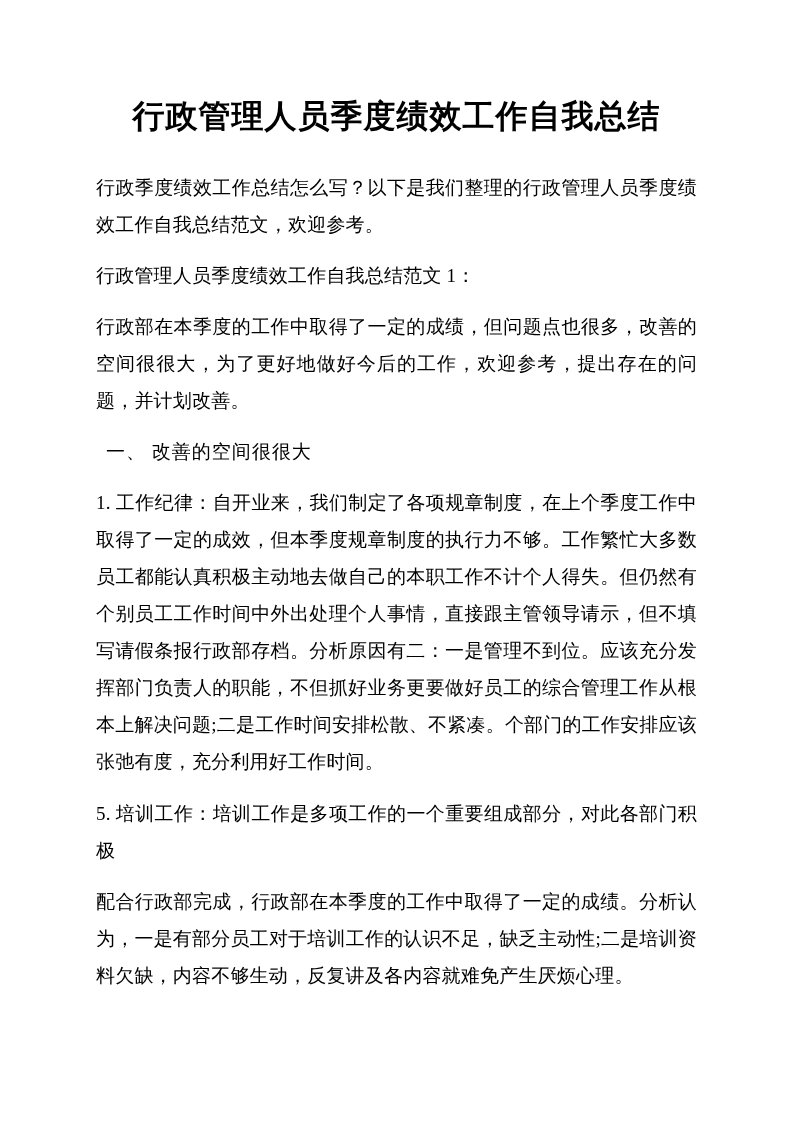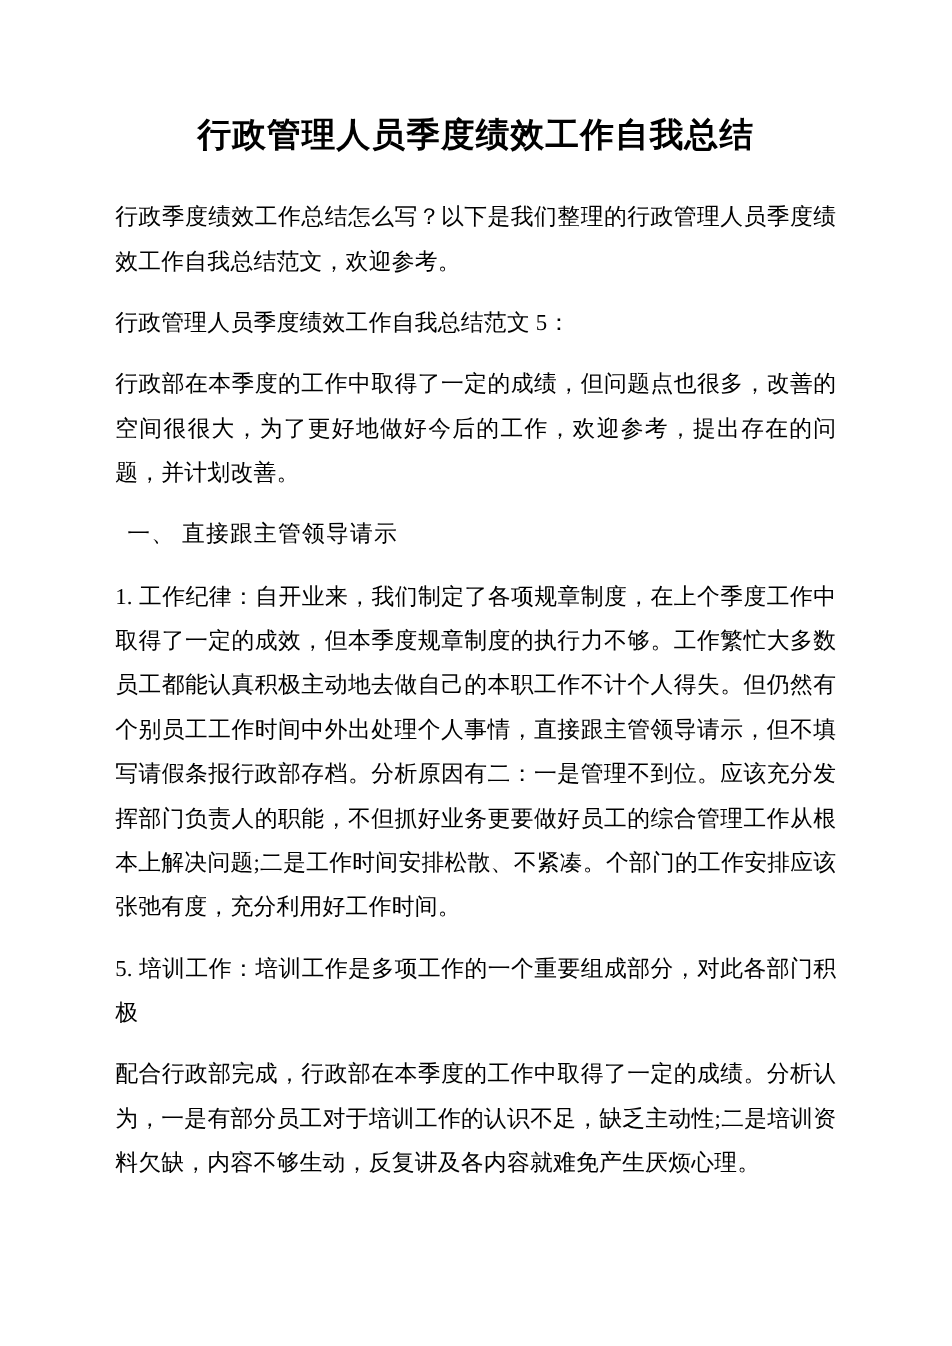--- a/index.html
+++ b/index.html
@@ -17,21 +17,21 @@
   .page {
     position: relative;
     width: 793px;
     height: 1122px;
     background: #ffffff;
     box-sizing: border-box;
     padding: 78px 96px 40px 96px;
   }
   .doc-title {
     font-family: "Liberation Serif", "DejaVu Serif", serif;
-    font-size: 28px;
+    font-size: 32px;
     font-weight: bold;
     letter-spacing: 1px;
     text-align: center;
     margin: 16px 0 30px 0;
     line-height: 1.4;
   }
   .para {
     font-size: 19px;
     line-height: 1.95;
     margin: 0 0 14px 0;
@@ -45,25 +45,25 @@
 </style>
 </head>
 <body>
 
 <div class="page">
 
   <h1 class="doc-title">行政管理人员季度绩效工作自我总结</h1>
 
   <p class="para">行政季度绩效工作总结怎么写？以下是我们整理的行政管理人员季度绩效工作自我总结范文，欢迎参考。</p>
 
-  <p class="para">行政管理人员季度绩效工作自我总结范文 5：</p>
+  <p class="para">行政管理人员季度绩效工作自我总结范文 1：</p>
 
   <p class="para">行政部在本季度的工作中取得了一定的成绩，但问题点也很多，改善的空间很很大，为了更好地做好今后的工作，欢迎参考，提出存在的问题，并计划改善。</p>
 
-  <p class="para heading-item">一、 直接跟主管领导请示</p>
+  <p class="para heading-item">一、 改善的空间很很大</p>
 
   <p class="para">1. 工作纪律：自开业来，我们制定了各项规章制度，在上个季度工作中取得了一定的成效，但本季度规章制度的执行力不够。工作繁忙大多数员工都能认真积极主动地去做自己的本职工作不计个人得失。但仍然有个别员工工作时间中外出处理个人事情，直接跟主管领导请示，但不填写请假条报行政部存档。分析原因有二：一是管理不到位。应该充分发挥部门负责人的职能，不但抓好业务更要做好员工的综合管理工作从根本上解决问题;二是工作时间安排松散、不紧凑。个部门的工作安排应该张弛有度，充分利用好工作时间。</p>
 
   <p class="para">5. 培训工作：培训工作是多项工作的一个重要组成部分，对此各部门积极</p>
 
   <p class="para">配合行政部完成，行政部在本季度的工作中取得了一定的成绩。分析认为，一是有部分员工对于培训工作的认识不足，缺乏主动性;二是培训资料欠缺，内容不够生动，反复讲及各内容就难免产生厌烦心理。</p>
 
 </div>
 
 </body></html>

